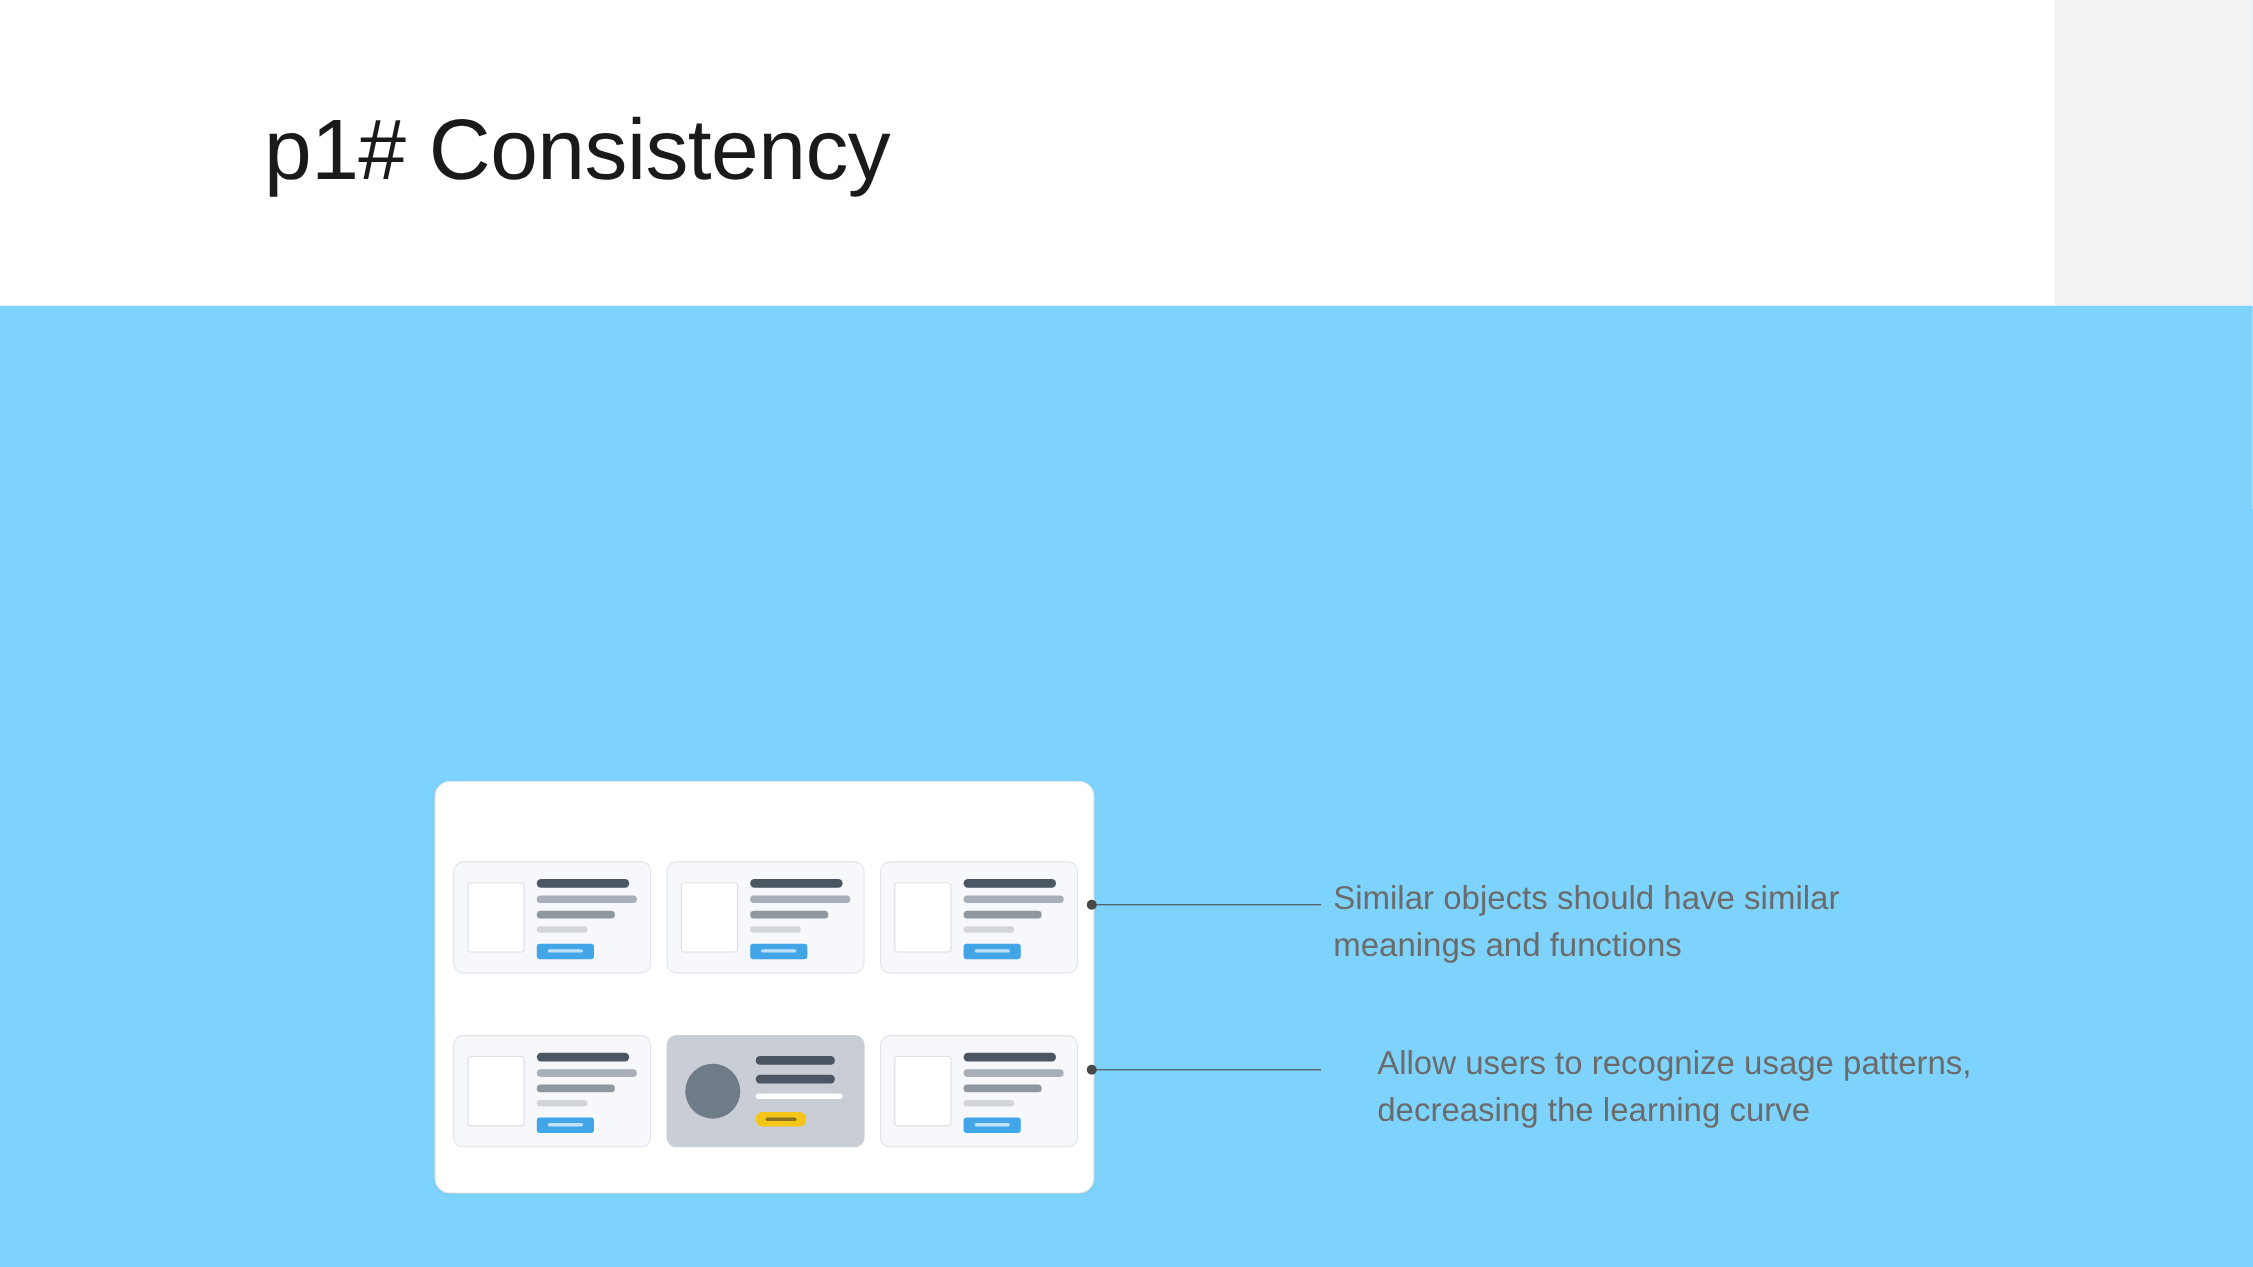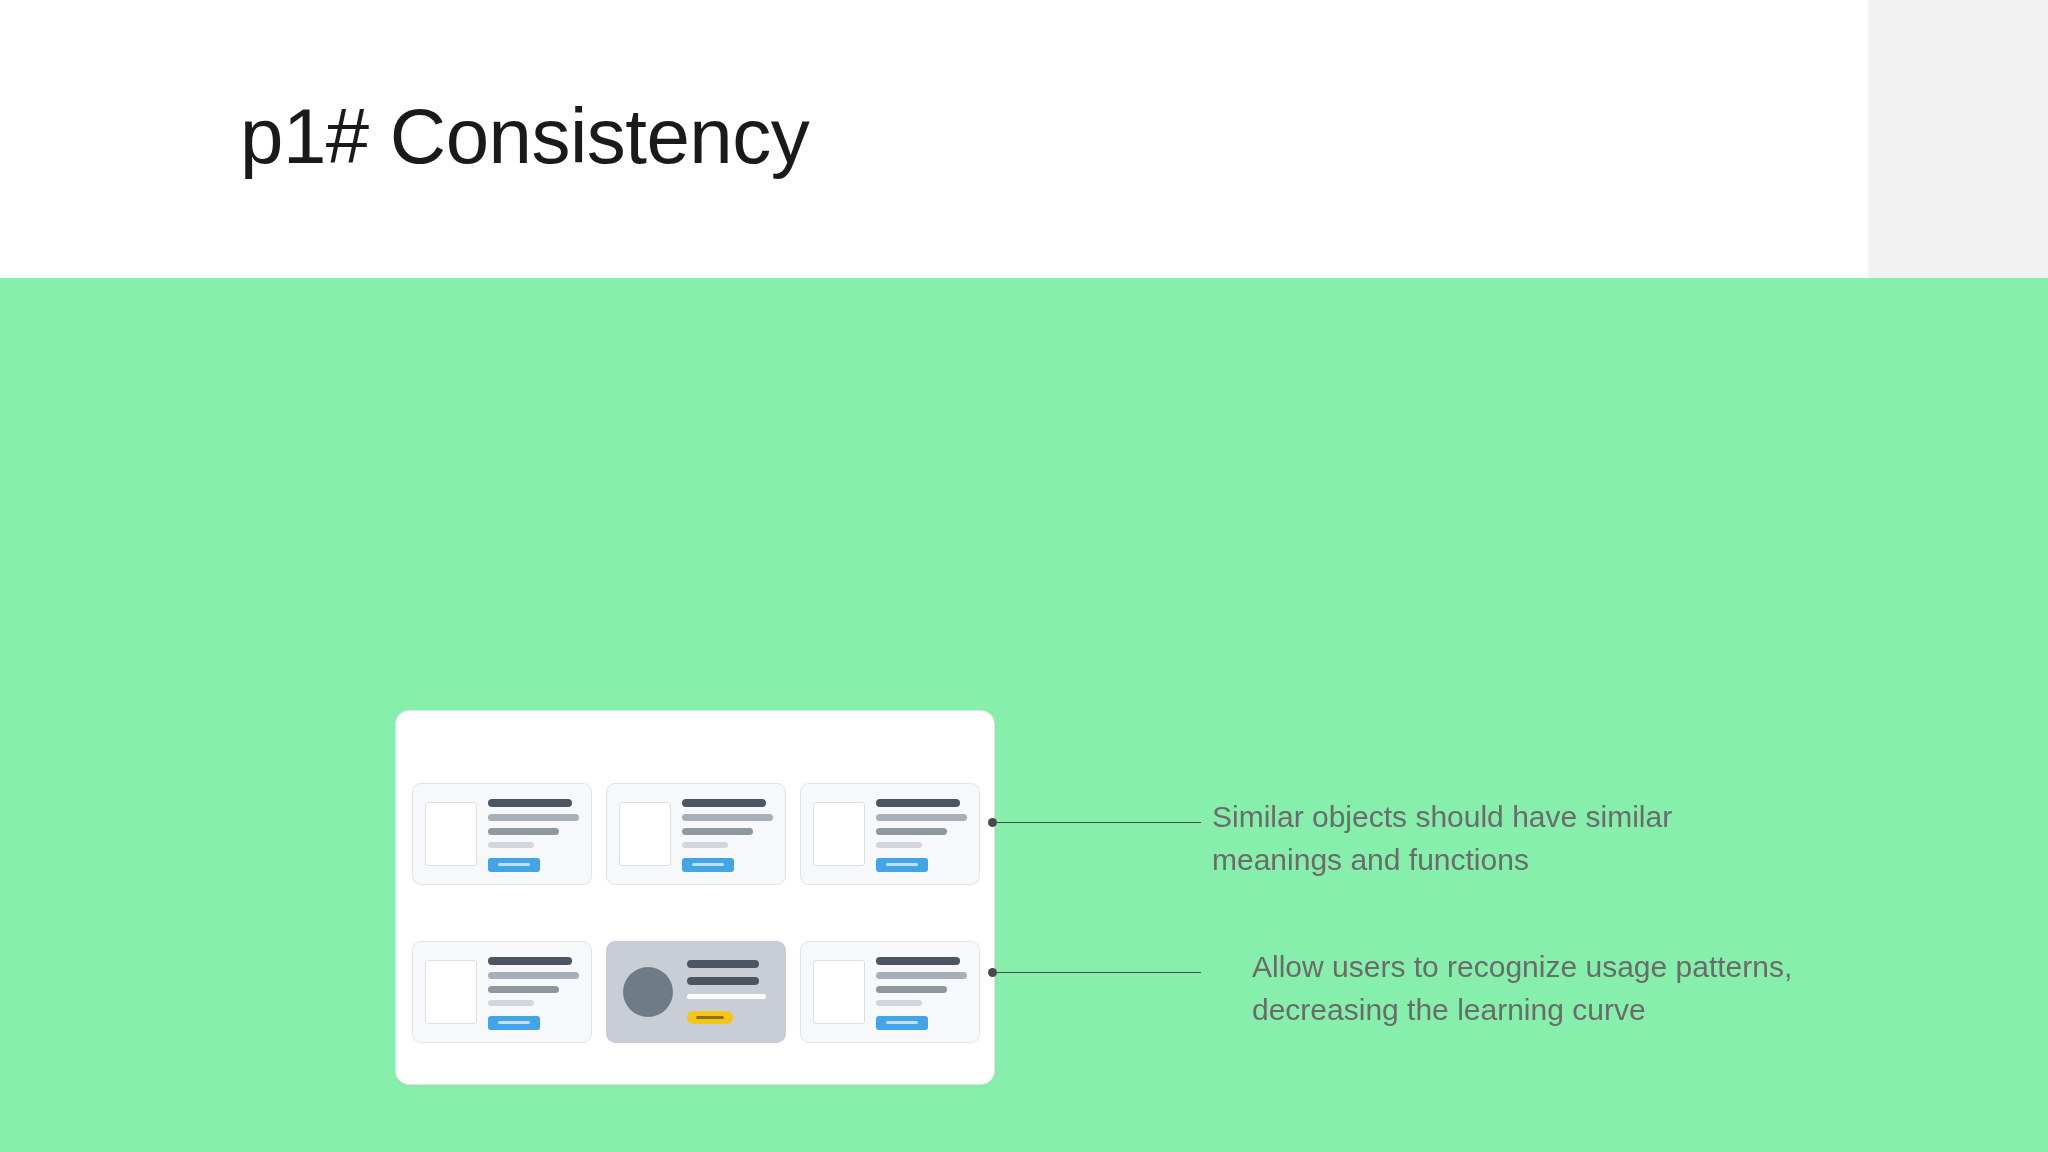--- a/index.html
+++ b/index.html
@@ -46,21 +46,21 @@
     white-space: pre;
   }
 
   
   .body-area {
     position: absolute;
     left: 0;
     top: 278px;
     width: 2048px;
     height: 874px;
-    background: #86efac;
+    background: #7dd3fc;
   }
 
   
   .mock-window {
     position: absolute;
     left: 395px;
     top: 432px;
     width: 600px;
     height: 375px;
     background: #ffffff;

